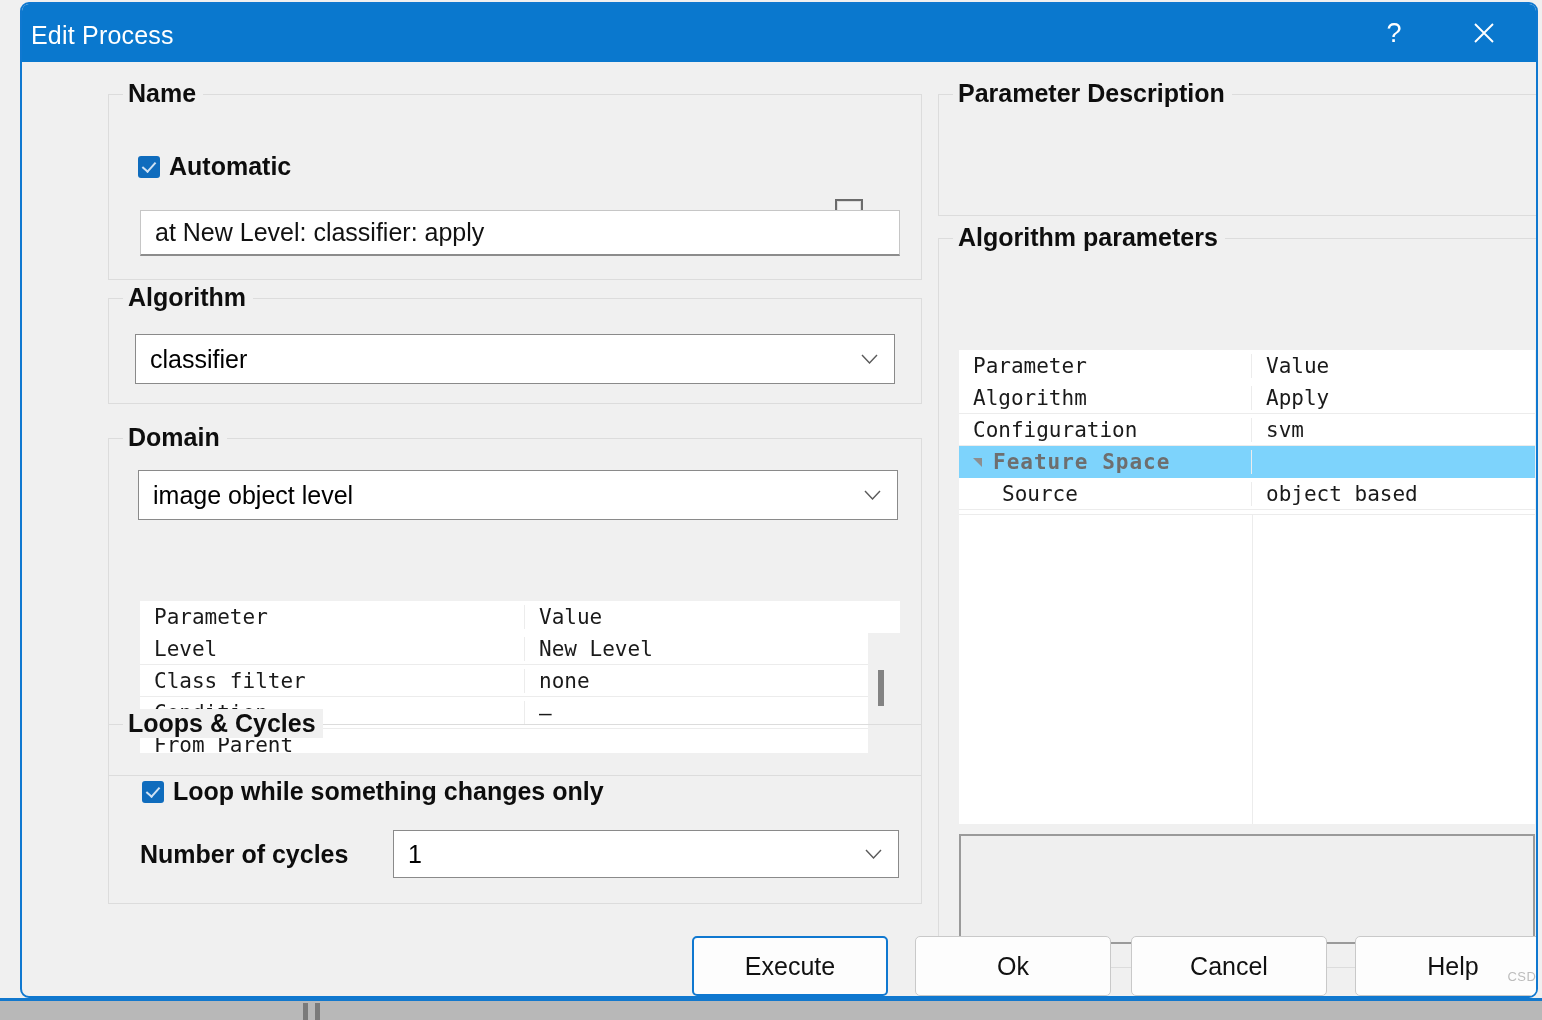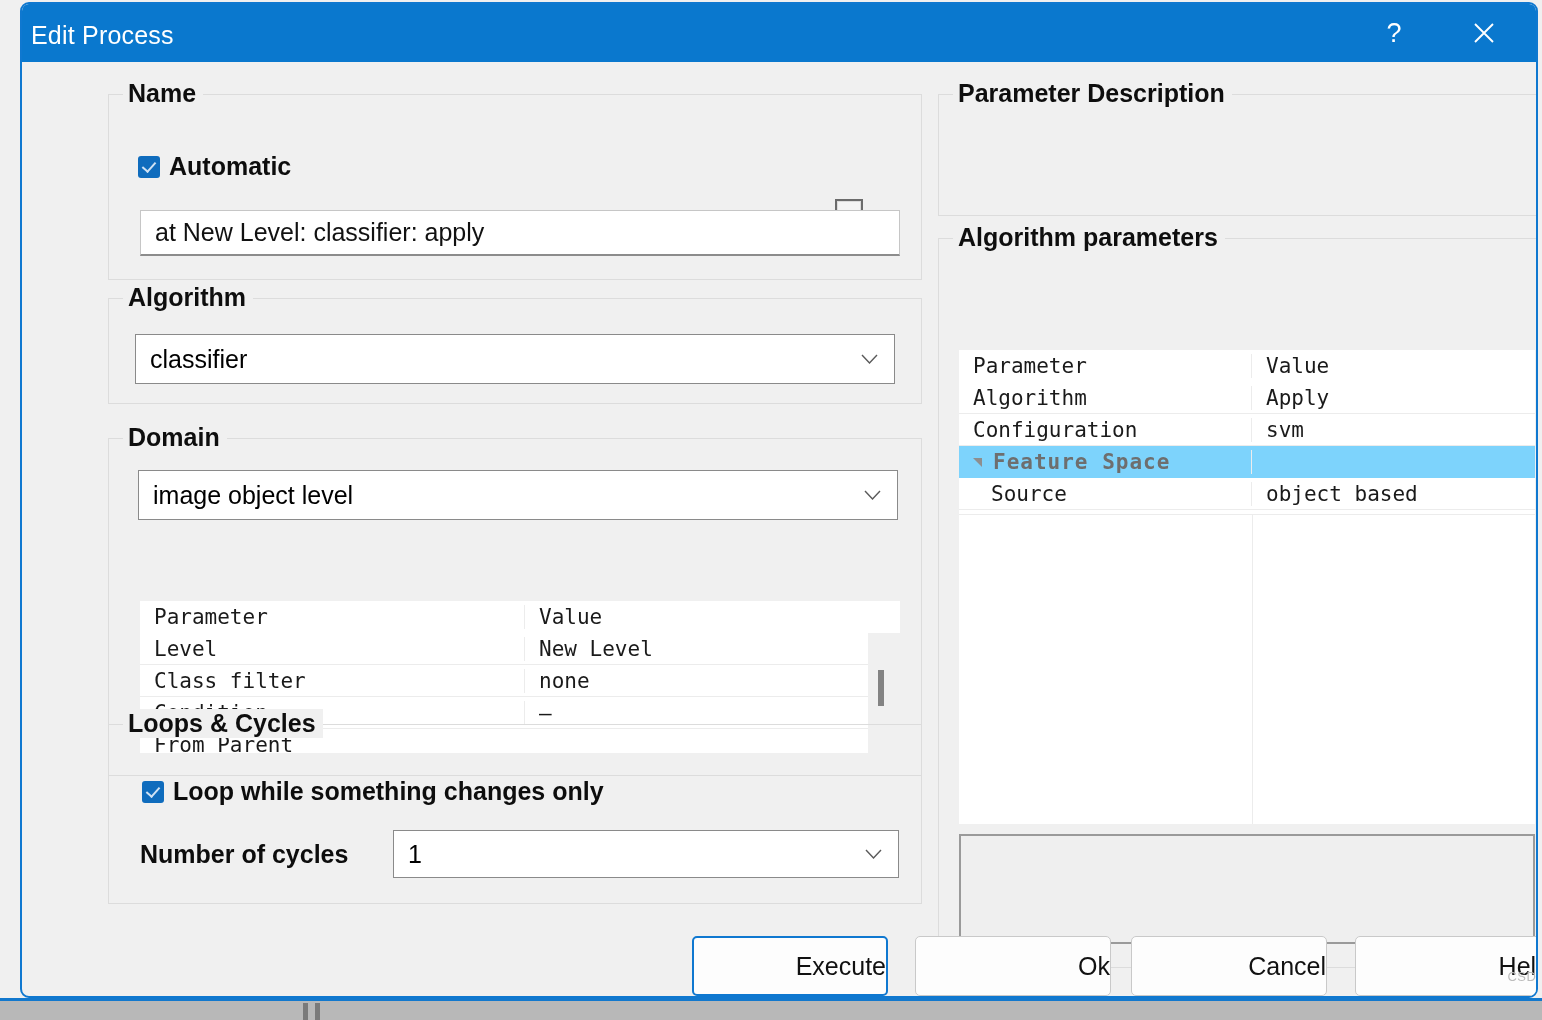--- a/index.html
+++ b/index.html
@@ -226,21 +226,21 @@
     gap: 11px;
   }
   .tbl .row.grp .c2 { background: #efefef; }
   .tri {
     width: 0; height: 0;
     border-left: 9px solid transparent;
     border-top: 9px solid #8e8e8e;
     display: inline-block;
     flex: 0 0 auto;
   }
-  .tbl .indent { padding-left: 32px; }
+  .tbl .indent { padding-left: 43px; }
 
   
   #domain-table { left: 72px; top: 539px; width: 760px; height: 152px; }
   #domain-table .c1 { width: 385px; border-right: 1px solid #ececec; }
   #domain-table .c2 { width: 375px; }
   #domain-table .row.head .c1, #domain-table .row.head .c2 { border-bottom: none; }
   #domain-scroll-track {
     position: absolute;
     left: 800px;
     top: 571px;
@@ -295,21 +295,21 @@
   .btn {
     position: absolute;
     top: 874px;
     height: 60px;
     background: #fdfdfd;
     border: 1px solid #c9c9c9;
     border-radius: 5px;
     box-sizing: border-box;
     display: flex;
     align-items: center;
-    justify-content: flex-end;
+    justify-content: center;
     font-size: 25px;
     color: #111;
     cursor: default;
   }
   .btn.primary { border: 2px solid #0f78d0; }
 
   #btn-execute { left: 624px; width: 196px; }
   #btn-ok      { left: 847px; width: 196px; }
   #btn-cancel  { left: 1063px; width: 196px; }
   #btn-help    { left: 1287px; width: 196px; }

